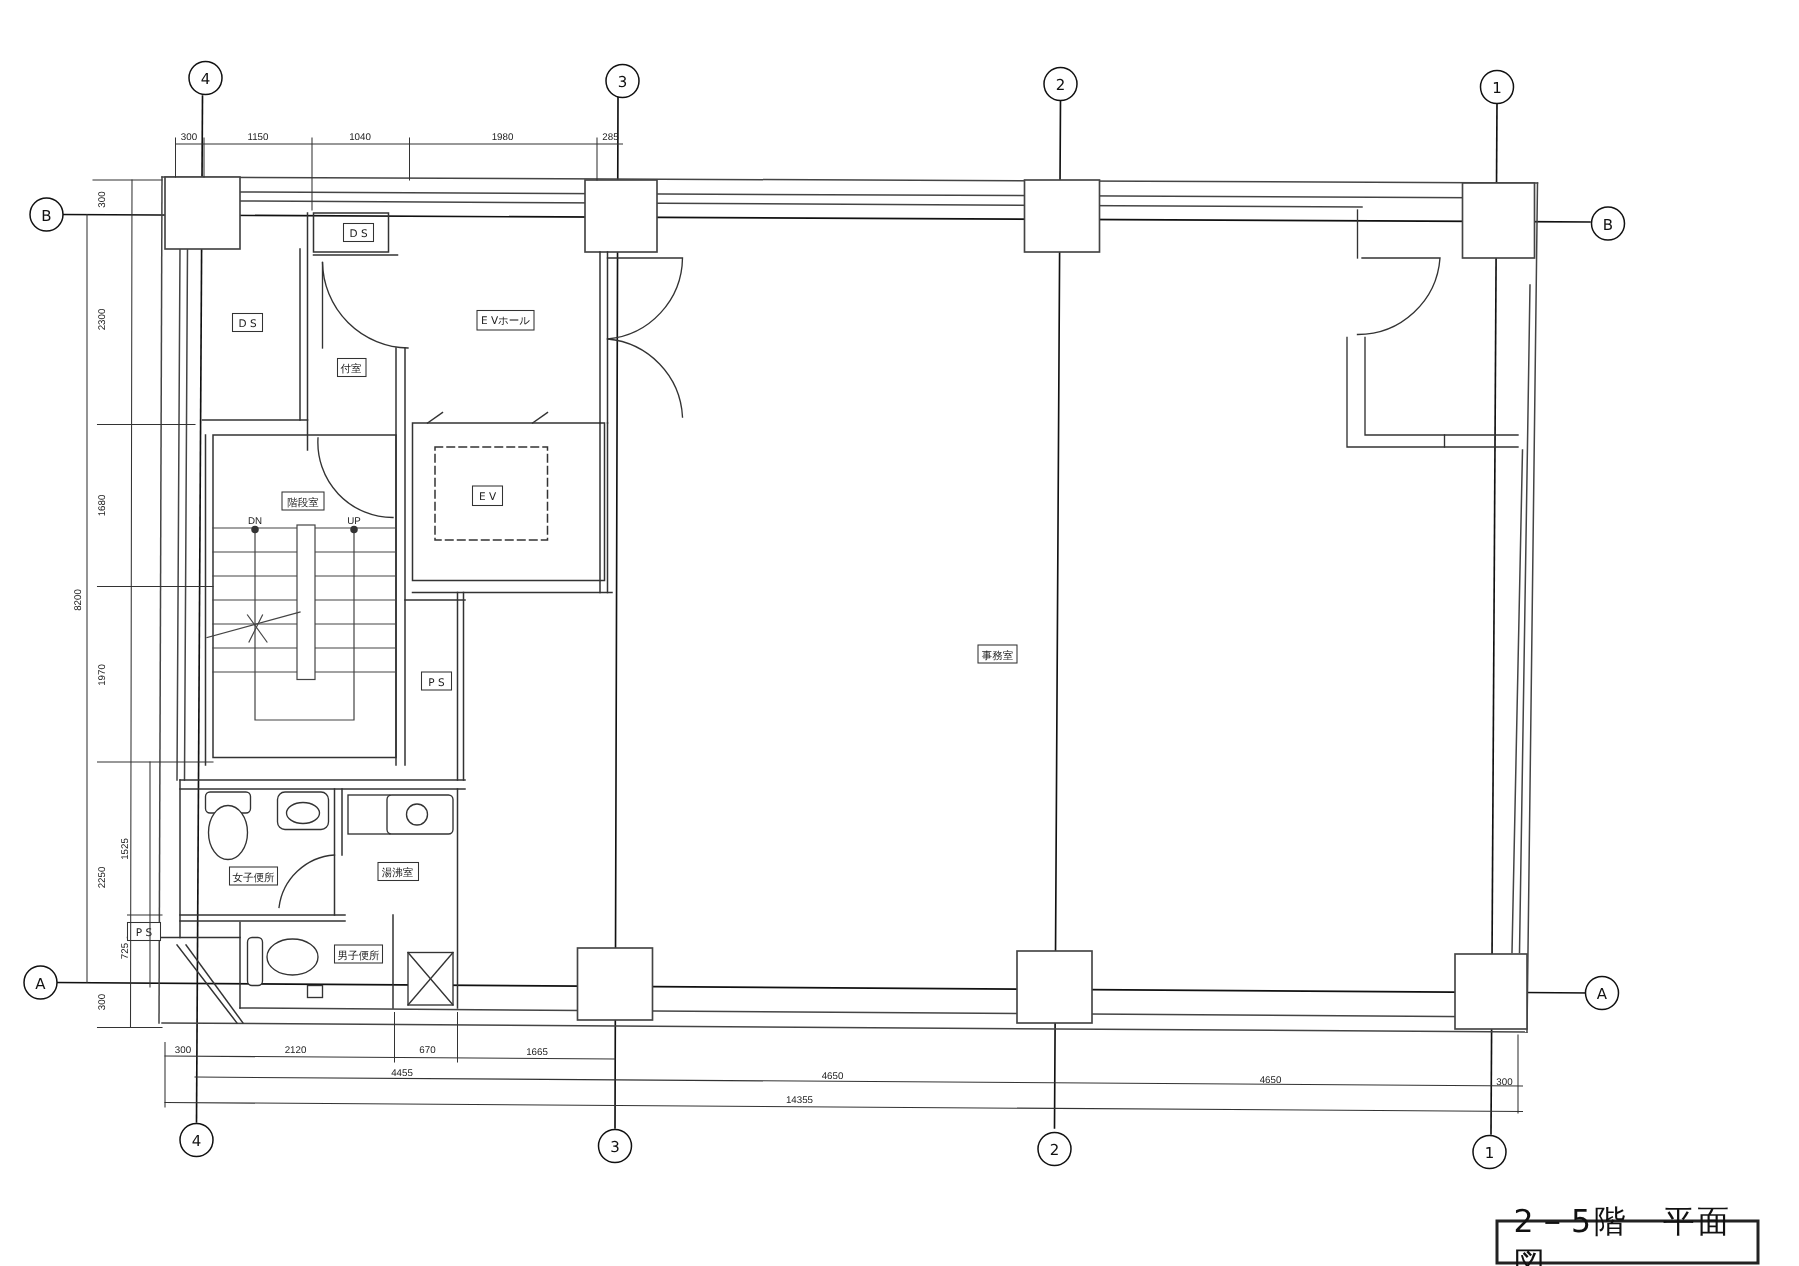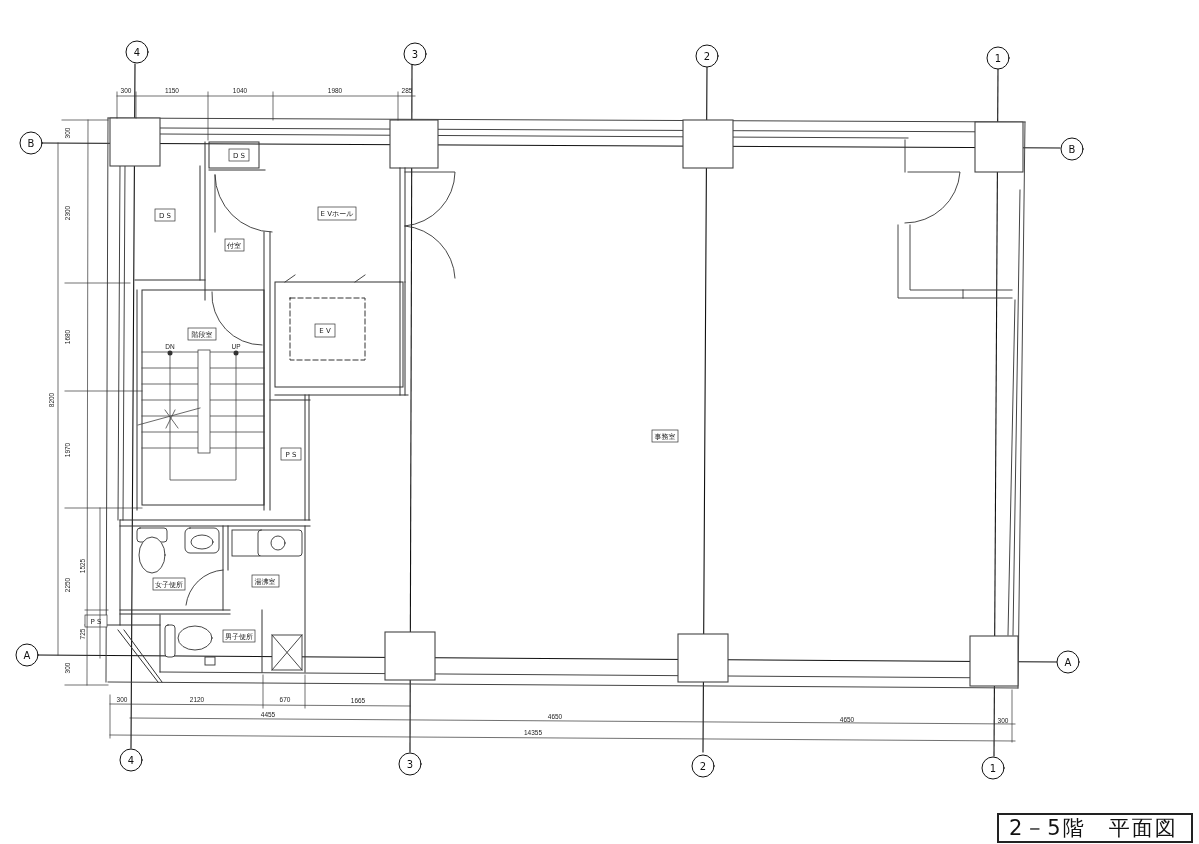--- a/index.html
+++ b/index.html
@@ -1,21 +1,21 @@
 <!DOCTYPE html>
 <html><head>
 <meta charset="utf-8">
 <style>
   html,body{margin:0;padding:0;background:#fff;}
   body{width:1199px;height:844px;position:relative;overflow:hidden;font-family:"DejaVu Sans",sans-serif;}
   svg{position:absolute;left:0;top:0;}
   .lbl{font-family:"DejaVu Sans",sans-serif;font-size:7px;fill:#222;}
   .dim{font-family:"Liberation Sans",sans-serif;font-size:6.5px;fill:#222;}
   .axis-t{font-family:"DejaVu Sans",sans-serif;font-size:10px;fill:#111;}
-  .title-box{position:absolute;left:997px;top:813px;width:196px;height:30px;border:2px solid #222;box-sizing:border-box;background:#fff;
+  .title-box{position:absolute;left:997px;top:813px;width:176px;height:30px;border:2px solid #222;box-sizing:border-box;background:#fff;
     font-family:"DejaVu Sans",sans-serif;font-size:21px;color:#111;display:flex;align-items:center;padding-left:10px;letter-spacing:2px;}
 </style>
 </head>
 <body>
 
 <svg width="1199" height="844" viewBox="0 0 1199 844" stroke-linecap="square">
 
   <g stroke="#111" stroke-width="1.1" fill="none">
     <line x1="135" y1="64" x2="131" y2="748"></line>
     <line x1="412" y1="64" x2="410" y2="752"></line>

